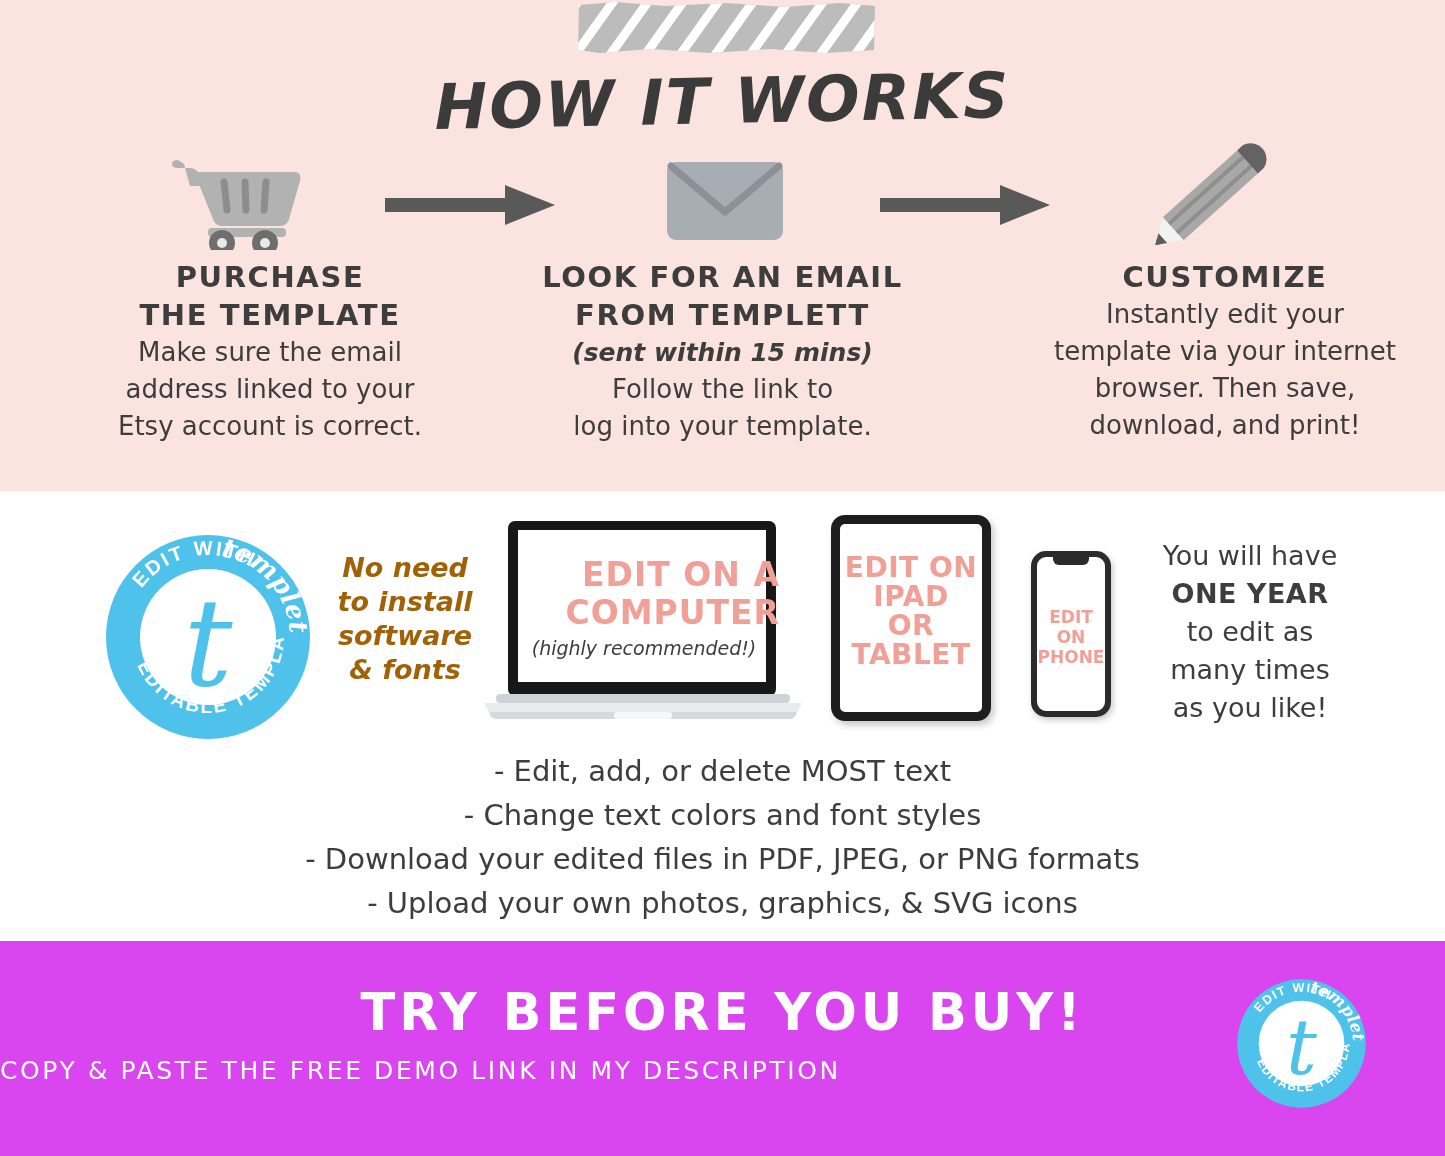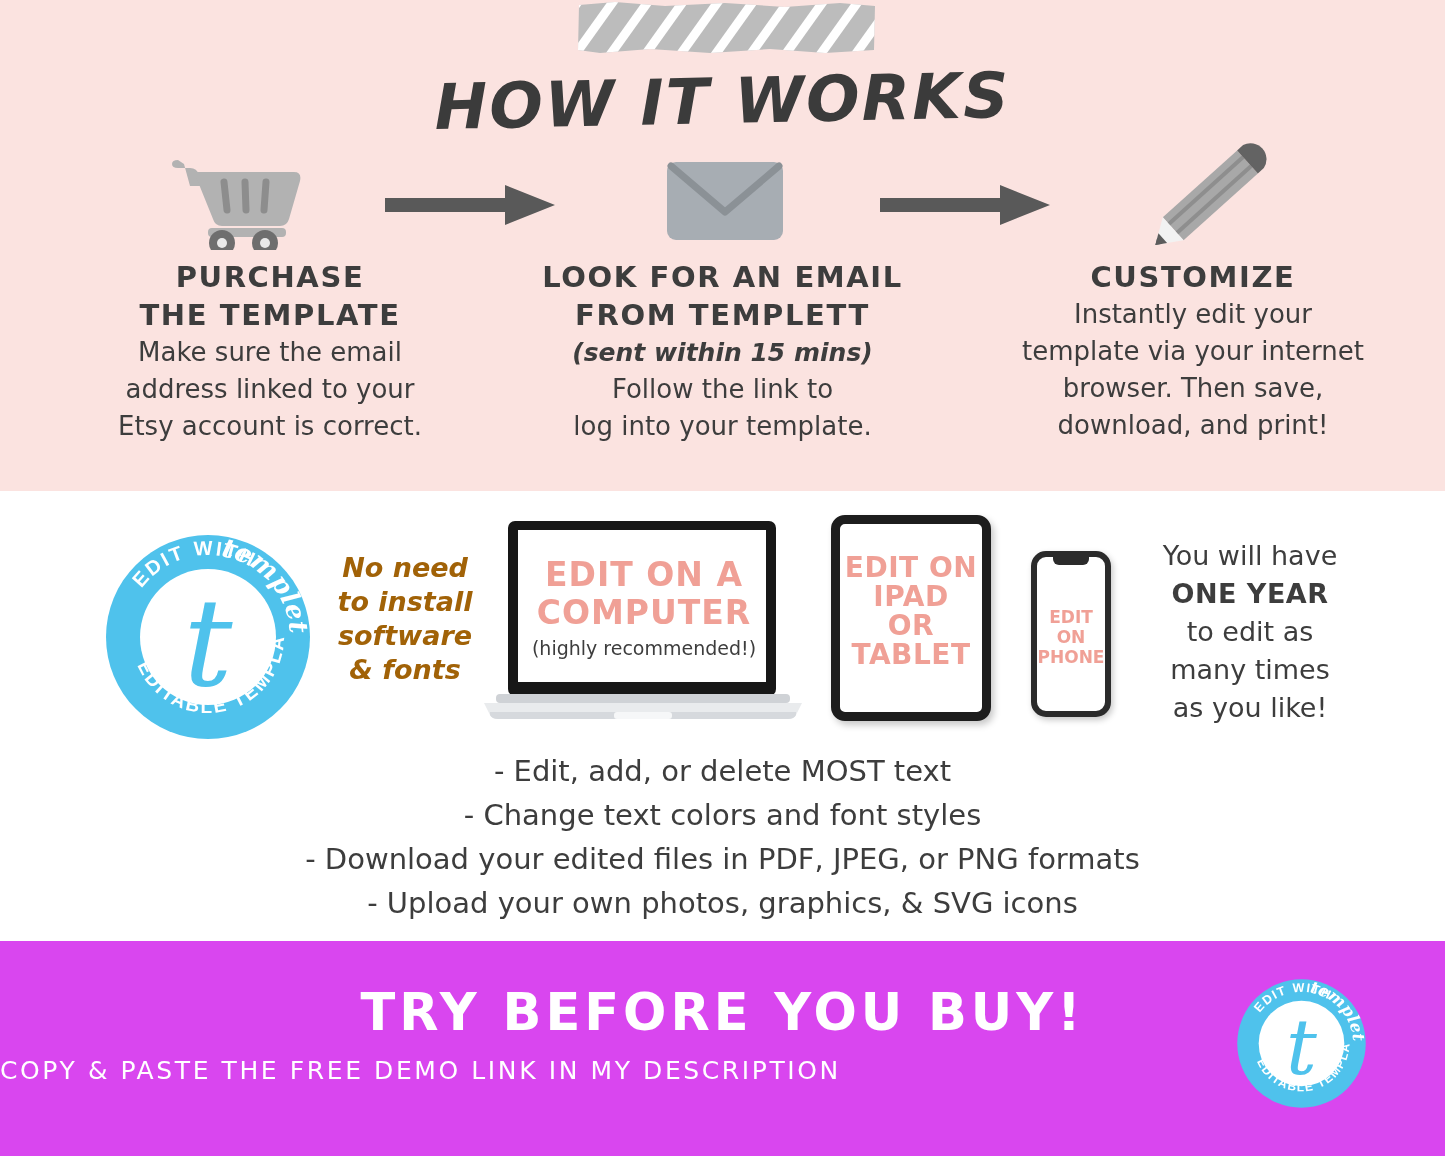--- a/index.html
+++ b/index.html
@@ -94,21 +94,21 @@
     font-weight: 600;
   }
   .step-body {
     font-family: "DejaVu Sans", sans-serif;
     font-size: 26px;
     line-height: 37px;
     font-weight: 400;
   }
   #step-1 { left: 85px;   width: 370px; }
   #step-2 { left: 510px;  width: 425px; }
-  #step-3 { left: 998px; width: 390px; }
+  #step-3 { left: 1030px; width: 390px; }
 
   
   #devices-section {
     position: absolute;
     left: 0; top: 491px;
     width: 1445px;
     height: 450px;
     background: #ffffff;
   }
 
@@ -151,26 +151,28 @@
     width: 272px;
     text-align: center;
   }
   .dev-head-big {
     font-family: "DejaVu Sans", sans-serif;
     font-size: 33px;
     line-height: 38px;
     font-weight: 700;
     letter-spacing: 1px;
     color: #f0a096;
+    text-align: right;
   }
   .dev-note {
     margin-top: 4px;
     font-family: "DejaVu Sans", sans-serif;
     font-size: 19px;
     line-height: 24px;
+    font-style: italic;
     font-weight: 500;
     color: #3d3d3d;
   }
 
   
   #tablet {
     position: absolute;
     left: 831px;
     top: 24px;
     width: 160px;

